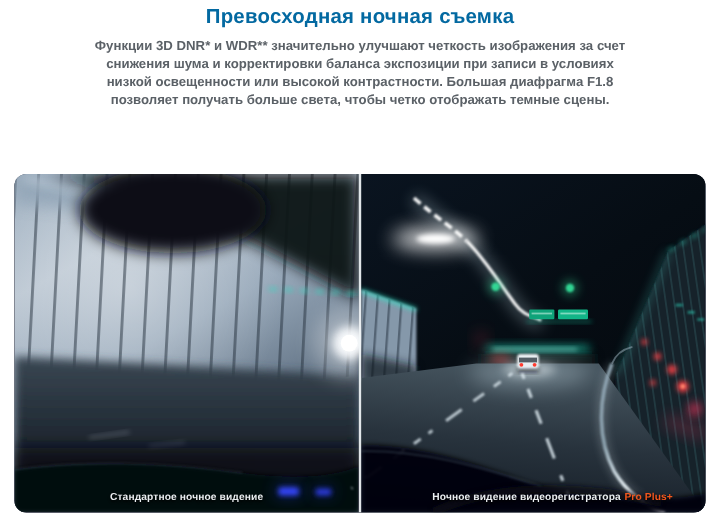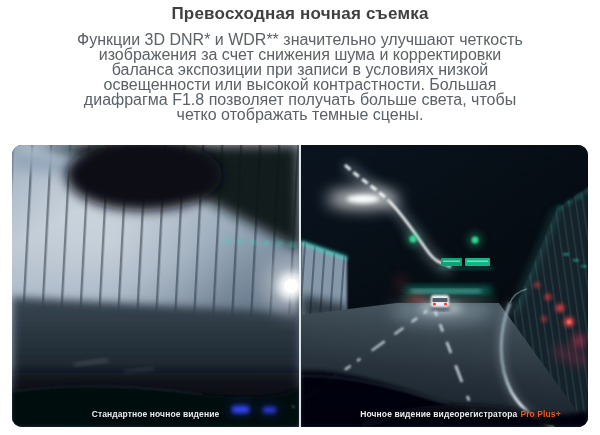--- a/index.html
+++ b/index.html
@@ -3,25 +3,25 @@
 <meta charset="utf-8">
 <style>
   html,body{margin:0;padding:0;}
   body{
     width:600px;height:435px;position:relative;overflow:hidden;
     background:#ffffff;font-family:"Liberation Sans", sans-serif;
   }
   .header{position:absolute;top:0;left:0;right:0;text-align:center;}
   .title{
     margin:4px 0 0;font-size:17px;line-height:20px;font-weight:700;
-    color:#404040;letter-spacing:.2px;
+    color:#0369a1;letter-spacing:.2px;
   }
   .desc{
-    margin:8px auto 0;width:458px;font-size:16px;line-height:15px;
-    color:#5b6167;font-weight:400;
+    margin:8px auto 0;width:458px;font-size:11px;line-height:15px;
+    color:#5b6167;font-weight:700;
   }
   .footnotes{margin-top:5px;font-size:7.5px;line-height:10px;color:#9ba2a8;}
   .figure{
     position:absolute;left:12px;top:145px;width:576px;height:282px;
     border-radius:10px;overflow:hidden;background:#0f172a;
   }
   .figure svg{display:block;}
   .divider{
     position:absolute;left:287px;top:0;width:2px;height:282px;
     background:rgba(243,247,250,0.92);

